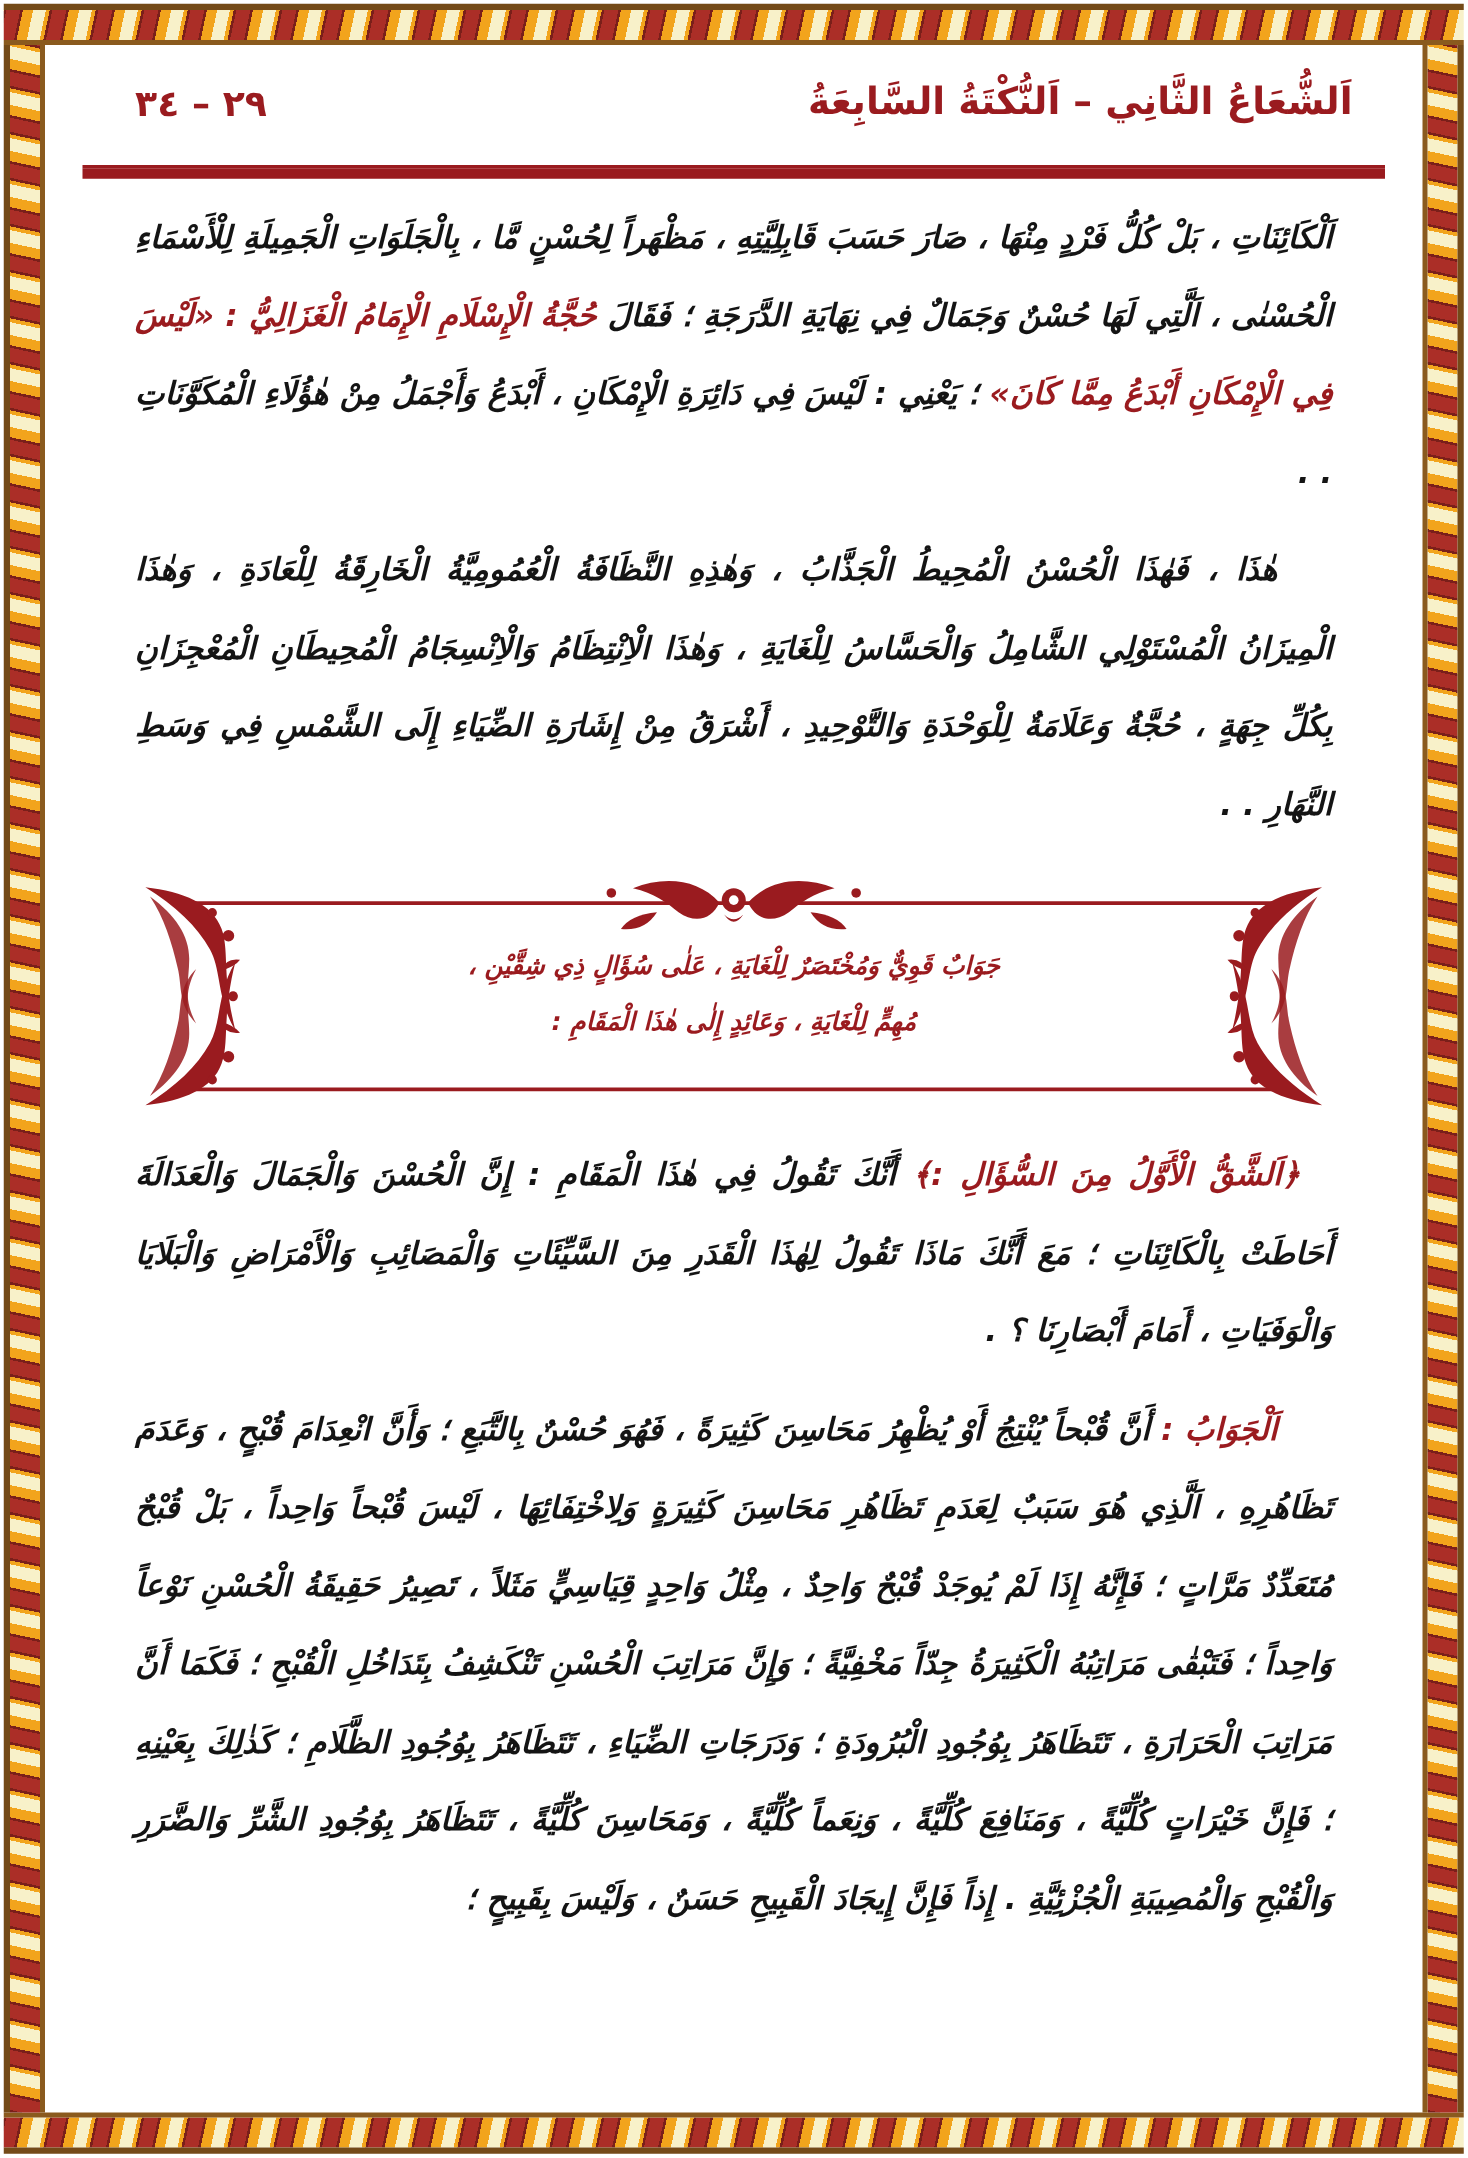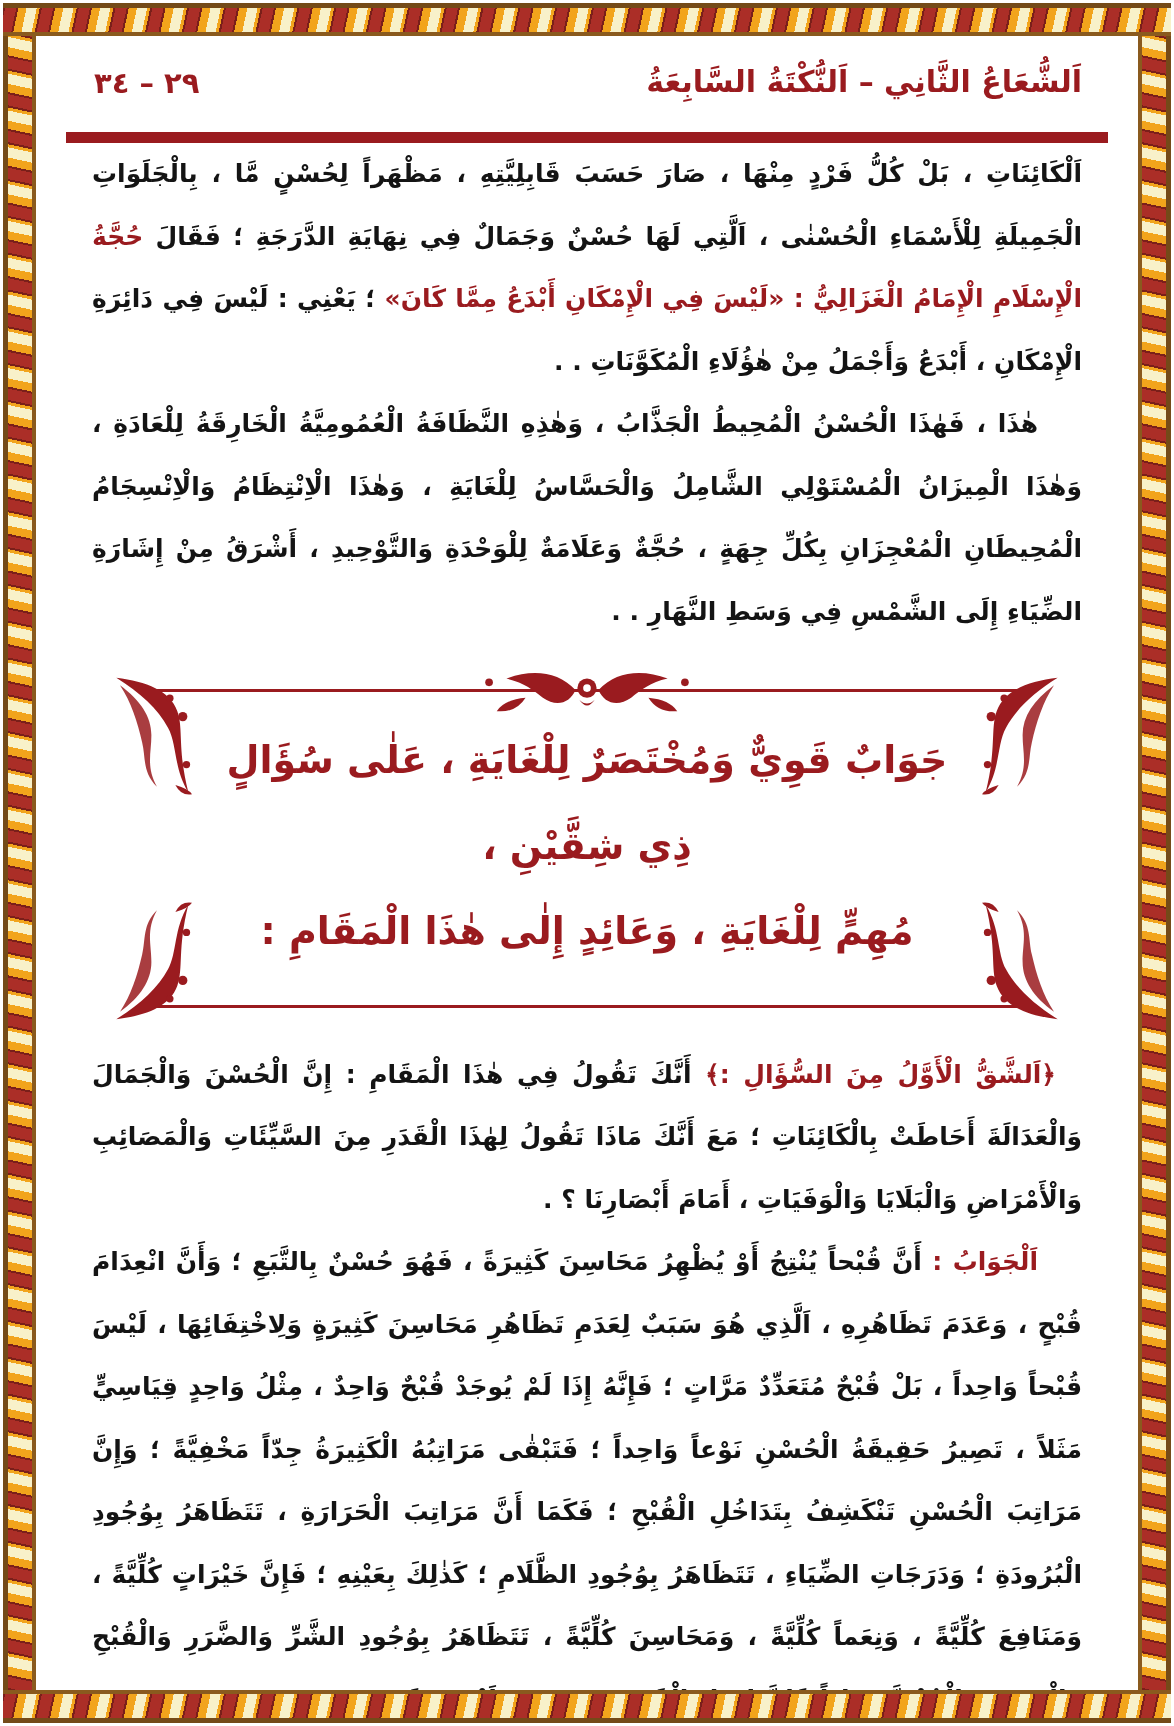--- a/index.html
+++ b/index.html
@@ -47,46 +47,46 @@
   .content{
     position:absolute;top:36px;left:36px;right:36px;bottom:36px;
     padding:14px 56px 0;direction:rtl;overflow:hidden;
   }
   .hdr{position:relative;height:72px;}
   .hdr .title{
     color:var(--text-red);font-weight:bold;
     font-size:30px;padding-top:14px;
   }
   .hdr .pagenum{
-    position:absolute;left:2px;top:16px;color:var(--text-red);
+    position:absolute;left:16px;top:16px;color:var(--text-red);
     font-weight:bold;font-size:29px;
   }
   .hdr-rule{
     margin:10px -26px 0;height:6px;
     border-top:3px solid var(--text-red);
     border-bottom:8px solid var(--text-red);
   }
   p.bodytext{
     font-size:25px;line-height:2.5;color:var(--text-black);
-    text-align:justify;margin:0;font-weight:bold;
+    text-align:justify;margin:16px;font-weight:bold;font-style:italic;
   }
   .seg-red{color:var(--text-red);}
   .p1{margin-top:20px;}
   .p2{margin-top:22px;color:var(--text-red);text-indent:44px;}
   .p3{margin-top:4px;text-indent:26px;}
   .p4{margin-top:24px;text-indent:44px;}
 
   
   .callout{
     position:relative;margin:46px 52px 36px;
     border-top:3px solid var(--text-red);
     border-bottom:3px solid var(--text-red);
     padding:26px 80px 30px;text-align:center;color:var(--text-red);
   }
-  .callout .line{font-size:38px;font-weight:bold;line-height:2.25;}
+  .callout .line{font-size:20px;font-weight:bold;line-height:2.25;font-style:italic;}
   .corner{position:absolute;width:84px;height:120px;color:var(--text-red);}
   .corner svg{width:100%;height:100%;display:block;}
   .c-tr{top:-16px;right:-30px;}
   .c-tl{top:-16px;left:-30px;transform:scaleX(-1);}
   .c-br{bottom:-16px;right:-30px;transform:scaleY(-1);}
   .c-bl{bottom:-16px;left:-30px;transform:scale(-1,-1);}
   .center-orn{
     position:absolute;top:-25px;left:50%;transform:translateX(-50%);
     width:256px;height:48px;color:var(--text-red);
   }

